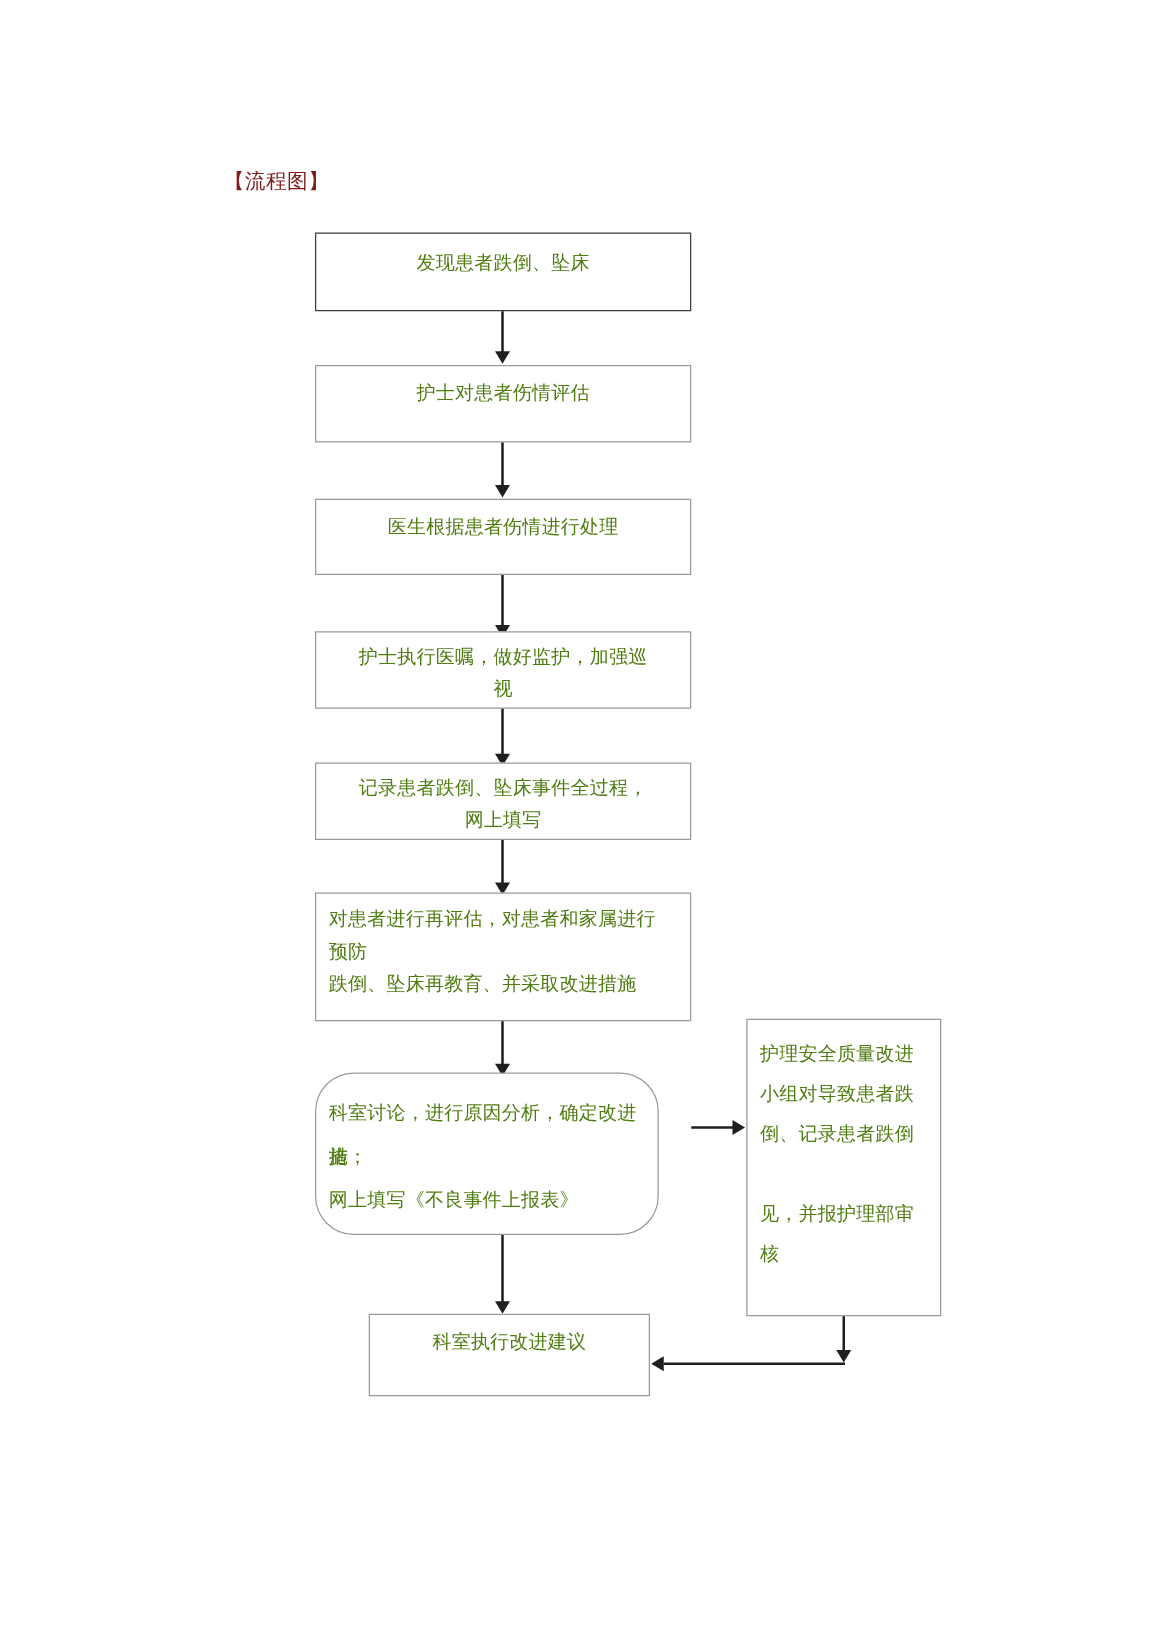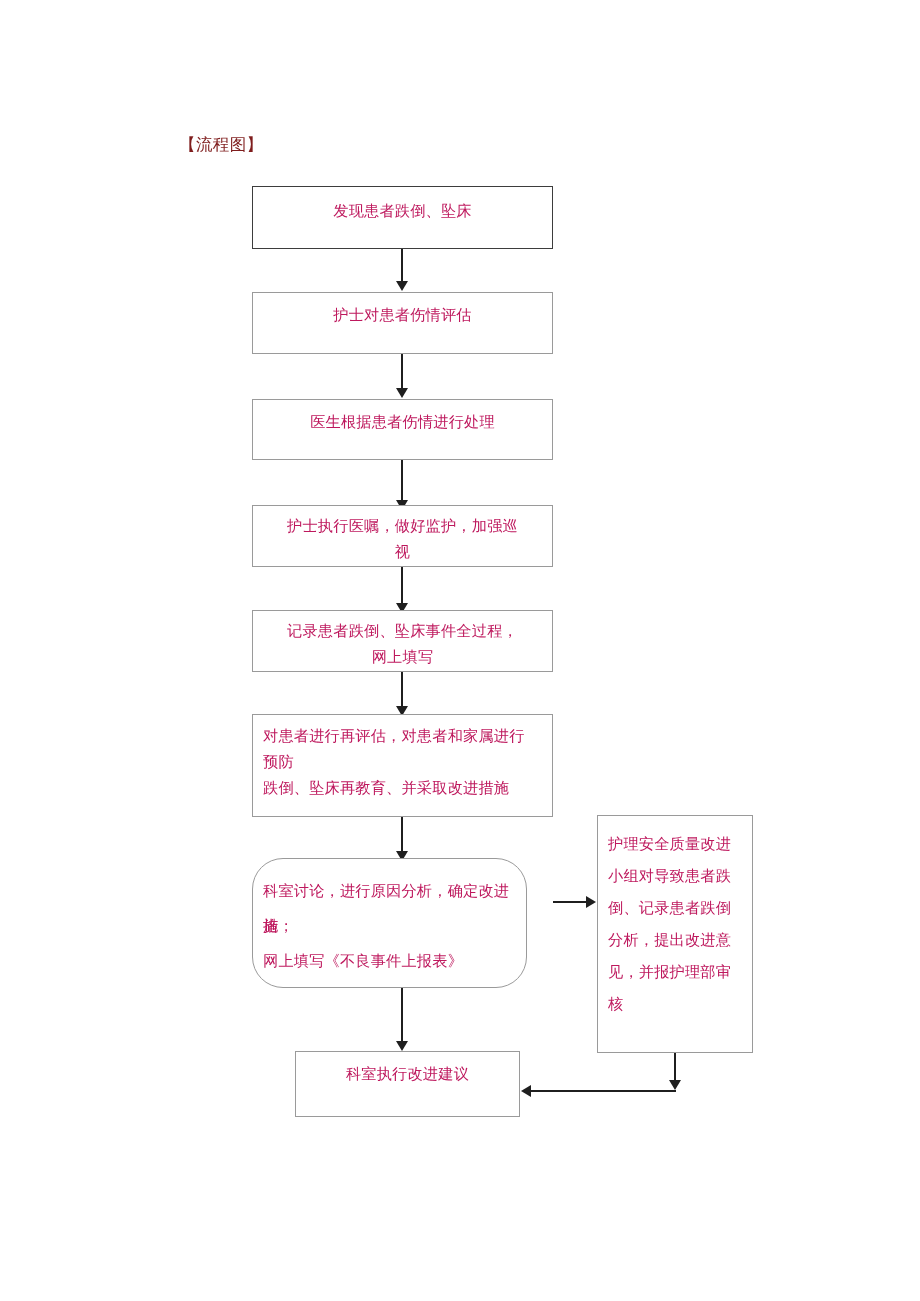--- a/index.html
+++ b/index.html
@@ -37,21 +37,21 @@
   }
   .node.strong {
     border: 1.6px solid #3d3d3d;
   }
   .node-text {
     position: absolute;
     left: 0;
     right: 0;
     font-size: 15.2px;
     line-height: 26px;
-    color: #be185d;
+    color: #4d7c0f;
     letter-spacing: 0.2px;
   }
   .node-text.center {
     text-align: center;
     padding: 0 10px;
   }
   .node-text.left {
     text-align: left;
     padding-left: 10px;
     padding-right: 8px;
@@ -151,21 +151,20 @@
     <div class="node-text left loose" style="top:84px;">网上填写《不良事件上报表》</div>
   </div>
 
   <div class="hline" style="left:553px; top:901px; width:34px;"></div>
   <div class="arrow-right" style="left:586px; top:896px;"></div>
 
   <div class="node" style="left:597px; top:815px; width:156px; height:238px;">
     <div class="node-text left tall" style="top:12px;">护理安全质量改进</div>
     <div class="node-text left tall" style="top:44px;">小组对导致患者跌</div>
     <div class="node-text left tall" style="top:76px;">倒、记录患者跌倒</div>
-    <div class="node-text left tall" style="top:108px;">分析，提出改进意</div>
     <div class="node-text left tall" style="top:140px;">见，并报护理部审</div>
     <div class="node-text left tall" style="top:172px;">核</div>
   </div>
 
   <div class="vline" style="left:401px; top:988px; height:58px;"></div>
   <div class="arrow-down" style="left:396px; top:1041px;"></div>
 
   <div class="node" style="left:295px; top:1051px; width:225px; height:66px;">
     <div class="node-text center" style="top:9px;">科室执行改进建议</div>
   </div>

